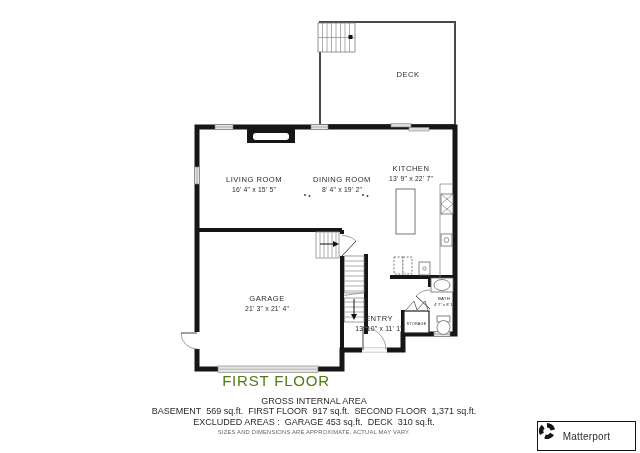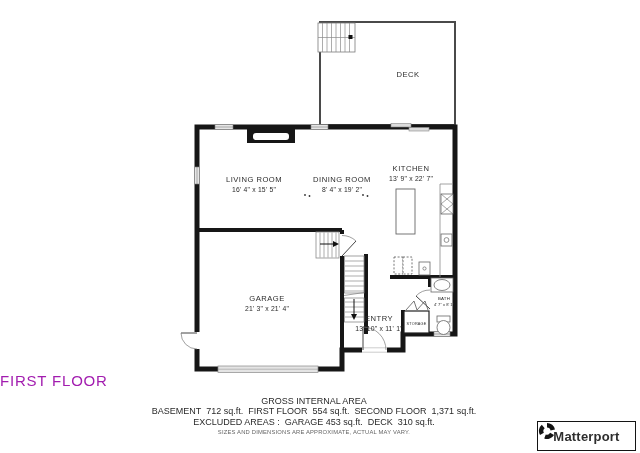--- a/index.html
+++ b/index.html
@@ -4,28 +4,28 @@
 <style>
   html,body{margin:0;padding:0;background:#fff;}
   .canvas{position:relative;width:640px;height:453px;background:#ffffff;overflow:hidden;
           font-family:"Liberation Sans",sans-serif;}
   svg{position:absolute;left:0;top:0;}
   .room-name{fill:#2b2b2b;font-family:"Liberation Sans",sans-serif;font-size:7.6px;letter-spacing:0.5px;}
   .room-dims{fill:#2b2b2b;font-family:"Liberation Sans",sans-serif;font-size:6.8px;letter-spacing:0.2px;}
   .tiny-name{fill:#2b2b2b;font-family:"Liberation Sans",sans-serif;font-size:4.4px;letter-spacing:0.2px;}
   .tiny-dims{fill:#2b2b2b;font-family:"Liberation Sans",sans-serif;font-size:4.1px;}
   .micro{fill:#2b2b2b;font-family:"Liberation Sans",sans-serif;font-size:3.8px;letter-spacing:0.2px;}
-  .floor-title{position:absolute;left:0;top:372px;width:552px;
-               font-size:15px;font-weight:500;color:#a21caf;letter-spacing:0.8px;}
+  .floor-title{position:absolute;left:0;top:372px;width:552px;text-align:center;
+               font-size:15px;font-weight:500;color:#4d7c0f;letter-spacing:0.8px;}
   .footer{position:absolute;left:0;top:396px;width:628px;text-align:center;color:#2a2a2a;}
   .footer-line{font-size:9px;line-height:10.4px;white-space:pre;margin:0;}
   .footer-disclaimer{font-size:5.8px;color:#666;margin-top:2px;white-space:pre;letter-spacing:0.2px;}
   .logo-box{position:absolute;left:537px;top:421px;width:99px;height:30px;border:1px solid #141414;
             box-sizing:border-box;display:flex;align-items:center;justify-content:center;gap:5px;background:#fff;}
-  .logo-text{font-size:13px;color:#2e2e2e;font-weight:700;letter-spacing:0.2px;}
+  .logo-text{font-size:10px;color:#2e2e2e;font-weight:400;letter-spacing:0.2px;}
 </style>
 </head>
 <body>
 
 <div class="canvas">
 
   <svg width="640" height="453" viewBox="0 0 640 453">
 
     <g>
       <rect x="320" y="22" width="135" height="103" fill="#ffffff" stroke="#4a4a4a" stroke-width="2"></rect>
@@ -170,21 +170,21 @@
       <text x="444" y="300" class="tiny-name">BATH</text>
       <text x="444" y="306" class="tiny-dims">4' 7" x 8' 1"</text>
       <text x="416.5" y="325" class="micro">STORAGE</text>
     </g>
   </svg>
 
   <div class="floor-title">FIRST FLOOR</div>
 
   <div class="footer">
     <p class="footer-line">GROSS INTERNAL AREA</p>
-    <p class="footer-line">BASEMENT  712 sq.ft.  FIRST FLOOR  554 sq.ft.  SECOND FLOOR  1,371 sq.ft.</p>
+    <p class="footer-line">BASEMENT  569 sq.ft.  FIRST FLOOR  917 sq.ft.  SECOND FLOOR  1,371 sq.ft.</p>
     <p class="footer-line">EXCLUDED AREAS :  GARAGE 453 sq.ft.  DECK  310 sq.ft.</p>
     <p class="footer-disclaimer">SIZES AND DIMENSIONS ARE APPROXIMATE, ACTUAL MAY VARY.</p>
   </div>
 
   <div class="logo-box">
     <svg width="18" height="18" viewBox="-10 -10 20 20">
       <g fill="#141414">
         <path d="M 0 -9 A 9 9 0 0 1 8.86 -1.56 L 3.94 -0.69 A 4 4 0 0 0 0 -4 Z"></path>
         <path d="M 7.79 4.5 A 9 9 0 0 1 -3.08 8.46 L -1.37 3.76 A 4 4 0 0 0 3.46 2 Z"></path>
         <path d="M -7.79 4.5 A 9 9 0 0 1 -5.79 -6.89 L -2.57 -3.06 A 4 4 0 0 0 -3.46 2 Z"></path>

